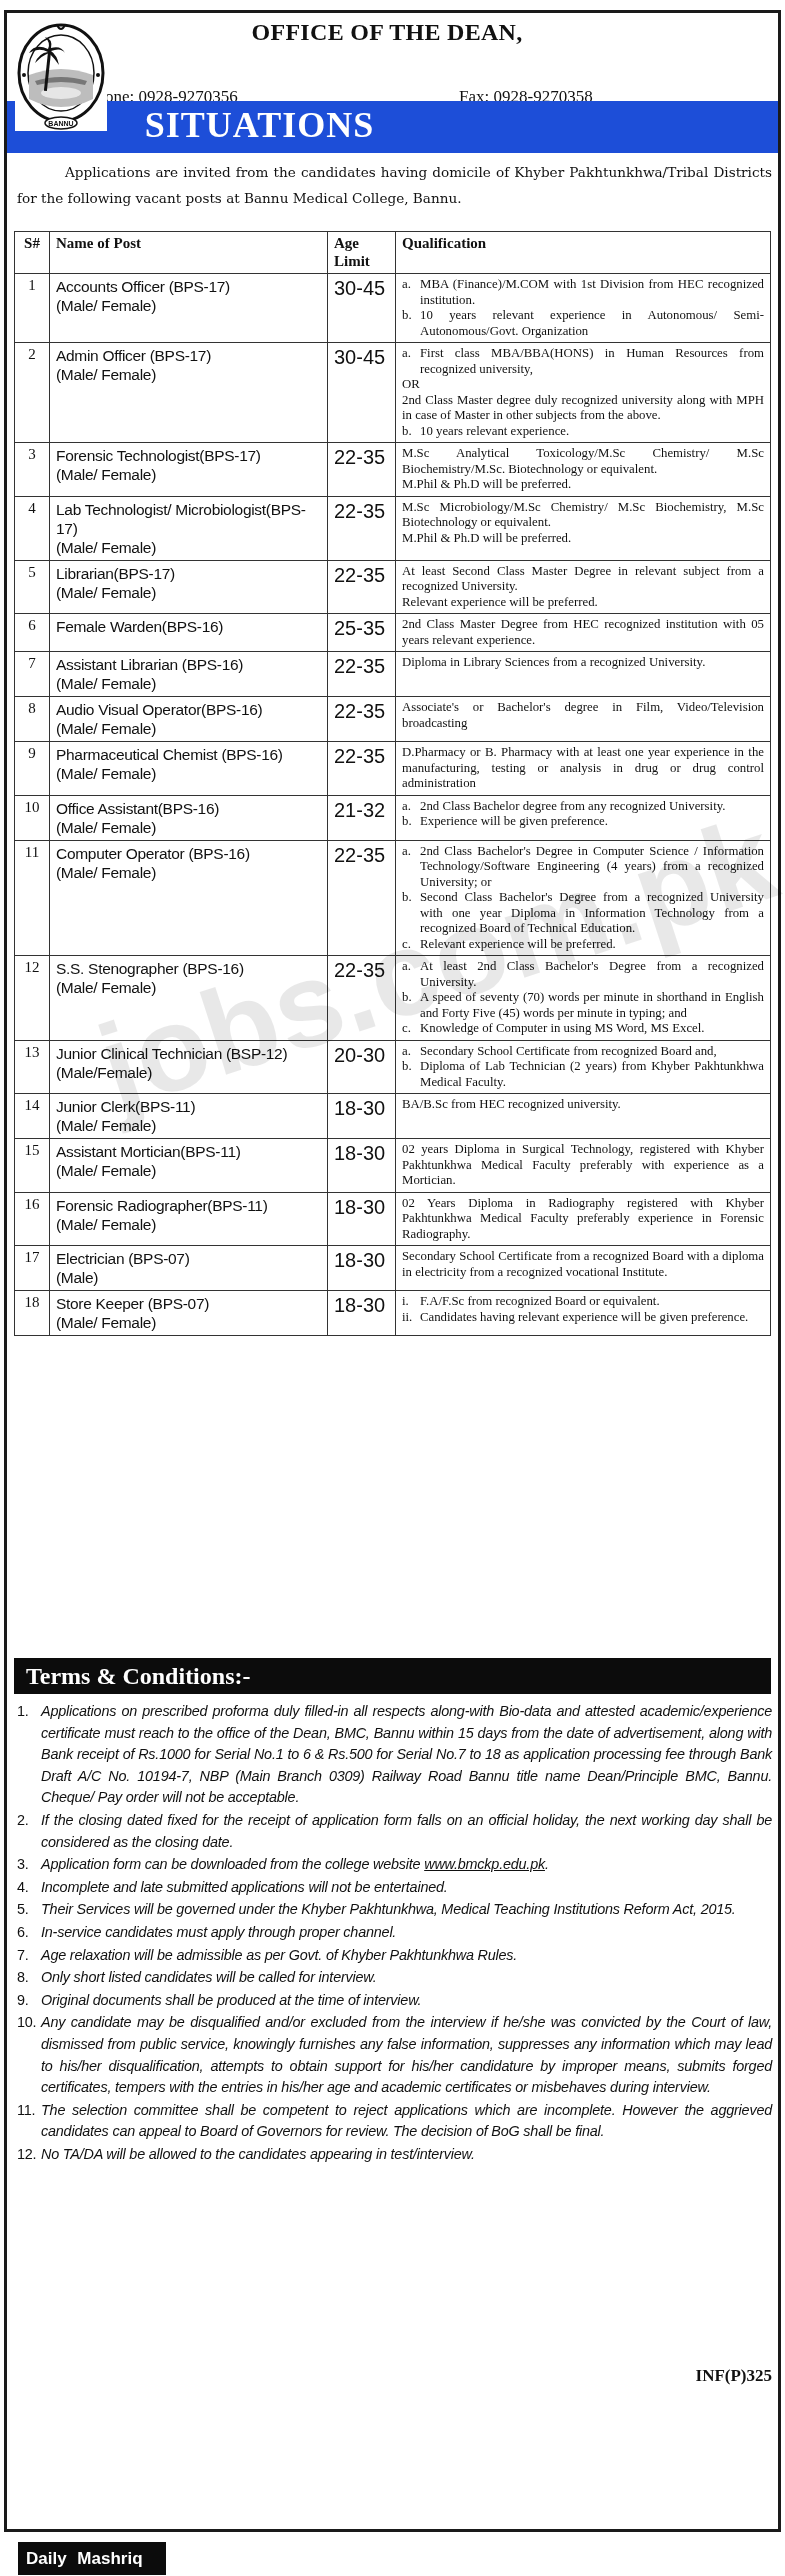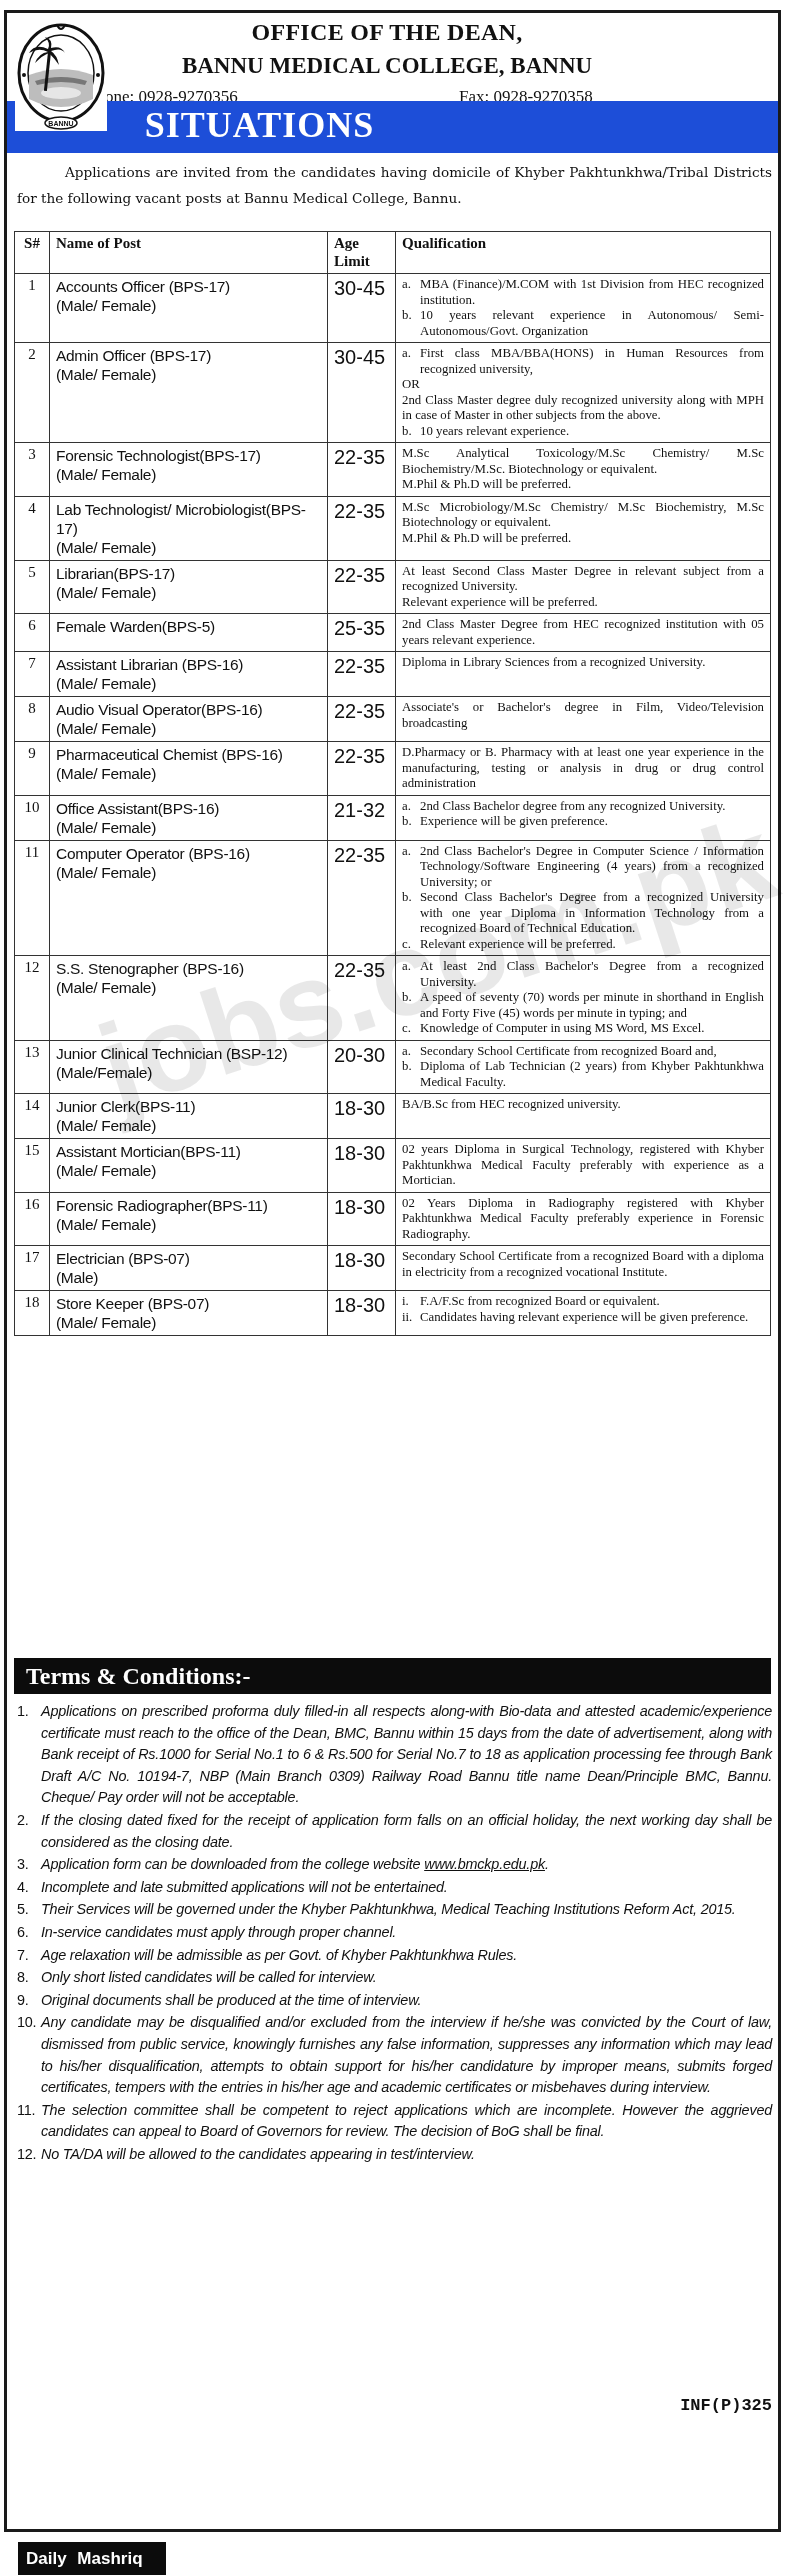--- a/index.html
+++ b/index.html
@@ -85,22 +85,22 @@
   .terms-list {
     position: absolute; left: 10px; top: 1688px; width: 755px;
     font-family: "Liberation Sans", sans-serif; font-size: 14.4px; line-height: 21.6px;
     letter-spacing: -0.2px;
   }
   .term { display: flex; text-align: justify; margin-bottom: 1px; }
   .term-no { flex: 0 0 24px; }
   .term-text { flex: 1; font-style: italic; }
   .term-text .link { text-decoration: underline; }
   .inf-ref {
-    position: absolute; right: 6px; top: 2353px; font-family: Liberation Mono, monospace;
-    font-weight: bold; font-size: 17px; margin-top: 30px;
+    position: absolute; right: 6px; top: 2353px; font-family: Liberation Serif, serif;
+    font-weight: bold; font-size: 17px;
   }
 
   
   .dean-outer {
     position: absolute; left: 0px; top: 2375px; width: 771px; height: 141px; background: #0c0c0c;
   }
   .dean-gap-top { position: absolute; left: 88px; top: 0; width: 595px; height: 8px; background: #fff; }
   .dean-gap-bot { position: absolute; left: 88px; bottom: 0; width: 595px; height: 8px; background: #fff; }
   .dean-inner {
     position: absolute; left: 60px; top: 12px; width: 650px; height: 117px; background: #fff;
@@ -138,21 +138,20 @@
         <rect x="31" y="32" width="3" height="40" fill="#111" transform="rotate(6 32 52)"></rect>
         <path d="M33 30 Q20 24 14 34 Q24 28 33 33 Q24 34 20 44 Q28 36 34 34 Q40 40 44 46 Q42 36 36 32 Q46 28 50 34 Q46 26 36 29 Q38 20 30 18 Q36 24 33 30 Z" fill="#111"></path>
         <path d="M42 6 Q46 14 50 6" stroke="#111" fill="none" stroke-width="2"></path>
         <circle cx="9" cy="56" r="2" fill="#111"></circle>
         <circle cx="83" cy="56" r="2" fill="#111"></circle>
         <ellipse cx="46" cy="104" rx="16" ry="6" fill="#fff" stroke="#111" stroke-width="1.5"></ellipse>
         <text x="46" y="107" font-size="7" text-anchor="middle" font-family="Liberation Sans, sans-serif" font-weight="bold" fill="#111">BANNU</text>
       </svg>
     </div>
     <div class="hdr-line1">OFFICE OF THE  DEAN,</div>
-    <div class="hdr-line2">BANNU MEDICAL COLLEGE, BANNU</div>
     <div class="hdr-phone">Phone: 0928-9270356</div>
     <div class="hdr-fax" style="left:452px;">Fax: 0928-9270358</div>
     <div class="hdr-band">
       <div class="hdr-band-title" style="left:95px;width:315px;">SITUATIONS VACANT</div>
     </div>
   </div>
 
   <div class="intro">Applications are invited from the candidates having domicile of Khyber Pakhtunkhwa/Tribal Districts for the following vacant posts at Bannu Medical College, Bannu.</div>
 
   <table class="jobs">
@@ -238,21 +237,21 @@
           </td>
           <td class="c-age">22-35</td>
           <td class="c-qual">
             <div class="q-plain"><span class="q-text">At least Second Class Master Degree in relevant subject from a recognized University.</span></div>
             <div class="q-plain"><span class="q-text">Relevant experience will be preferred.</span></div>
           </td>
         </tr>
         <tr>
           <td class="c-sno">6</td>
           <td class="c-post">
-            <span class="post-name">Female Warden(BPS-5)</span>
+            <span class="post-name">Female Warden(BPS-16)</span>
             <span class="post-gender"></span>
           </td>
           <td class="c-age">25-35</td>
           <td class="c-qual">
             <div class="q-plain"><span class="q-text">2nd Class Master Degree from HEC recognized institution with 05 years relevant experience.</span></div>
           </td>
         </tr>
         <tr>
           <td class="c-sno">7</td>
           <td class="c-post">

